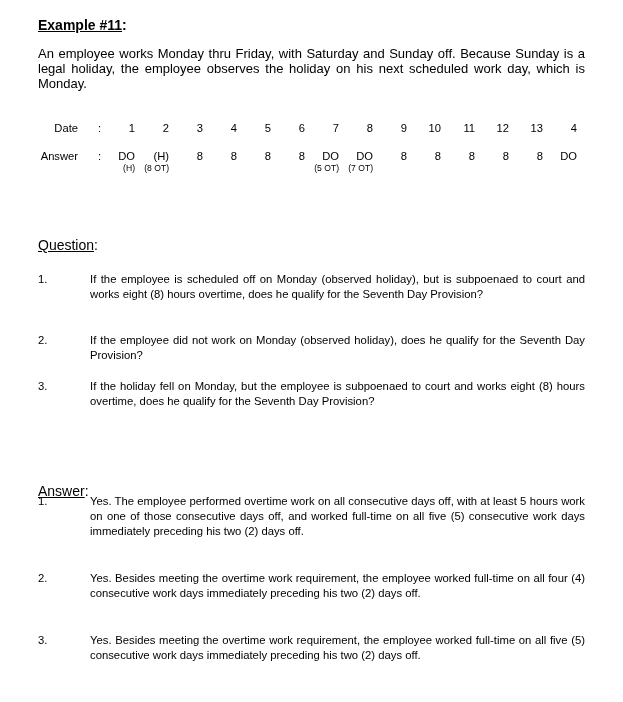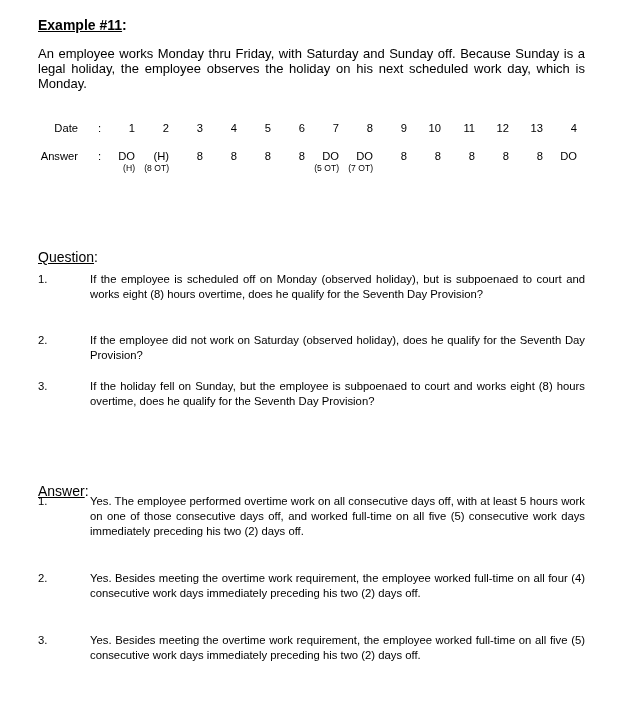--- a/index.html
+++ b/index.html
@@ -193,35 +193,35 @@
         <span class="cell-sub"></span>
       </td>
       <td class="cell">
         <span class="cell-main">DO</span>
         <span class="cell-sub"></span>
       </td>
     </tr>
   </tbody>
     </table>
 
-  <div class="heading" style="top:250px;"><span class="u">Question</span><span>:</span></div>
+  <div class="heading" style="top:238px;"><span class="u">Question</span><span>:</span></div>
 
   <div class="item" style="top:272px;">
     <span class="item-num">1.</span>
     <span class="item-text">If the employee is scheduled off on Monday (observed holiday), but is subpoenaed to court and works eight (8) hours overtime, does he qualify for the Seventh Day Provision?</span>
   </div>
 
   <div class="item" style="top:333px;">
     <span class="item-num">2.</span>
-    <span class="item-text">If the employee did not work on Saturday (observed holiday), does he qualify for the Seventh Day Provision?</span>
+    <span class="item-text">If the employee did not work on Monday (observed holiday), does he qualify for the Seventh Day Provision?</span>
   </div>
 
   <div class="item" style="top:379px;">
     <span class="item-num">3.</span>
-    <span class="item-text">If the holiday fell on Sunday, but the employee is subpoenaed to court and works eight (8) hours overtime, does he qualify for the Seventh Day Provision?</span>
+    <span class="item-text">If the holiday fell on Monday, but the employee is subpoenaed to court and works eight (8) hours overtime, does he qualify for the Seventh Day Provision?</span>
   </div>
 
   <div class="heading" style="top:460px;margin-top:24px;"><span class="u">Answer</span><span>:</span></div>
 
   <div class="item" style="top:494px;">
     <span class="item-num">1.</span>
     <span class="item-text">Yes.  The employee performed overtime work on all consecutive days off, with at least 5 hours work on one of those consecutive days off, and worked full-time on all five (5) consecutive work days immediately preceding his two (2) days off.</span>
   </div>
 
   <div class="item" style="top:571px;">

